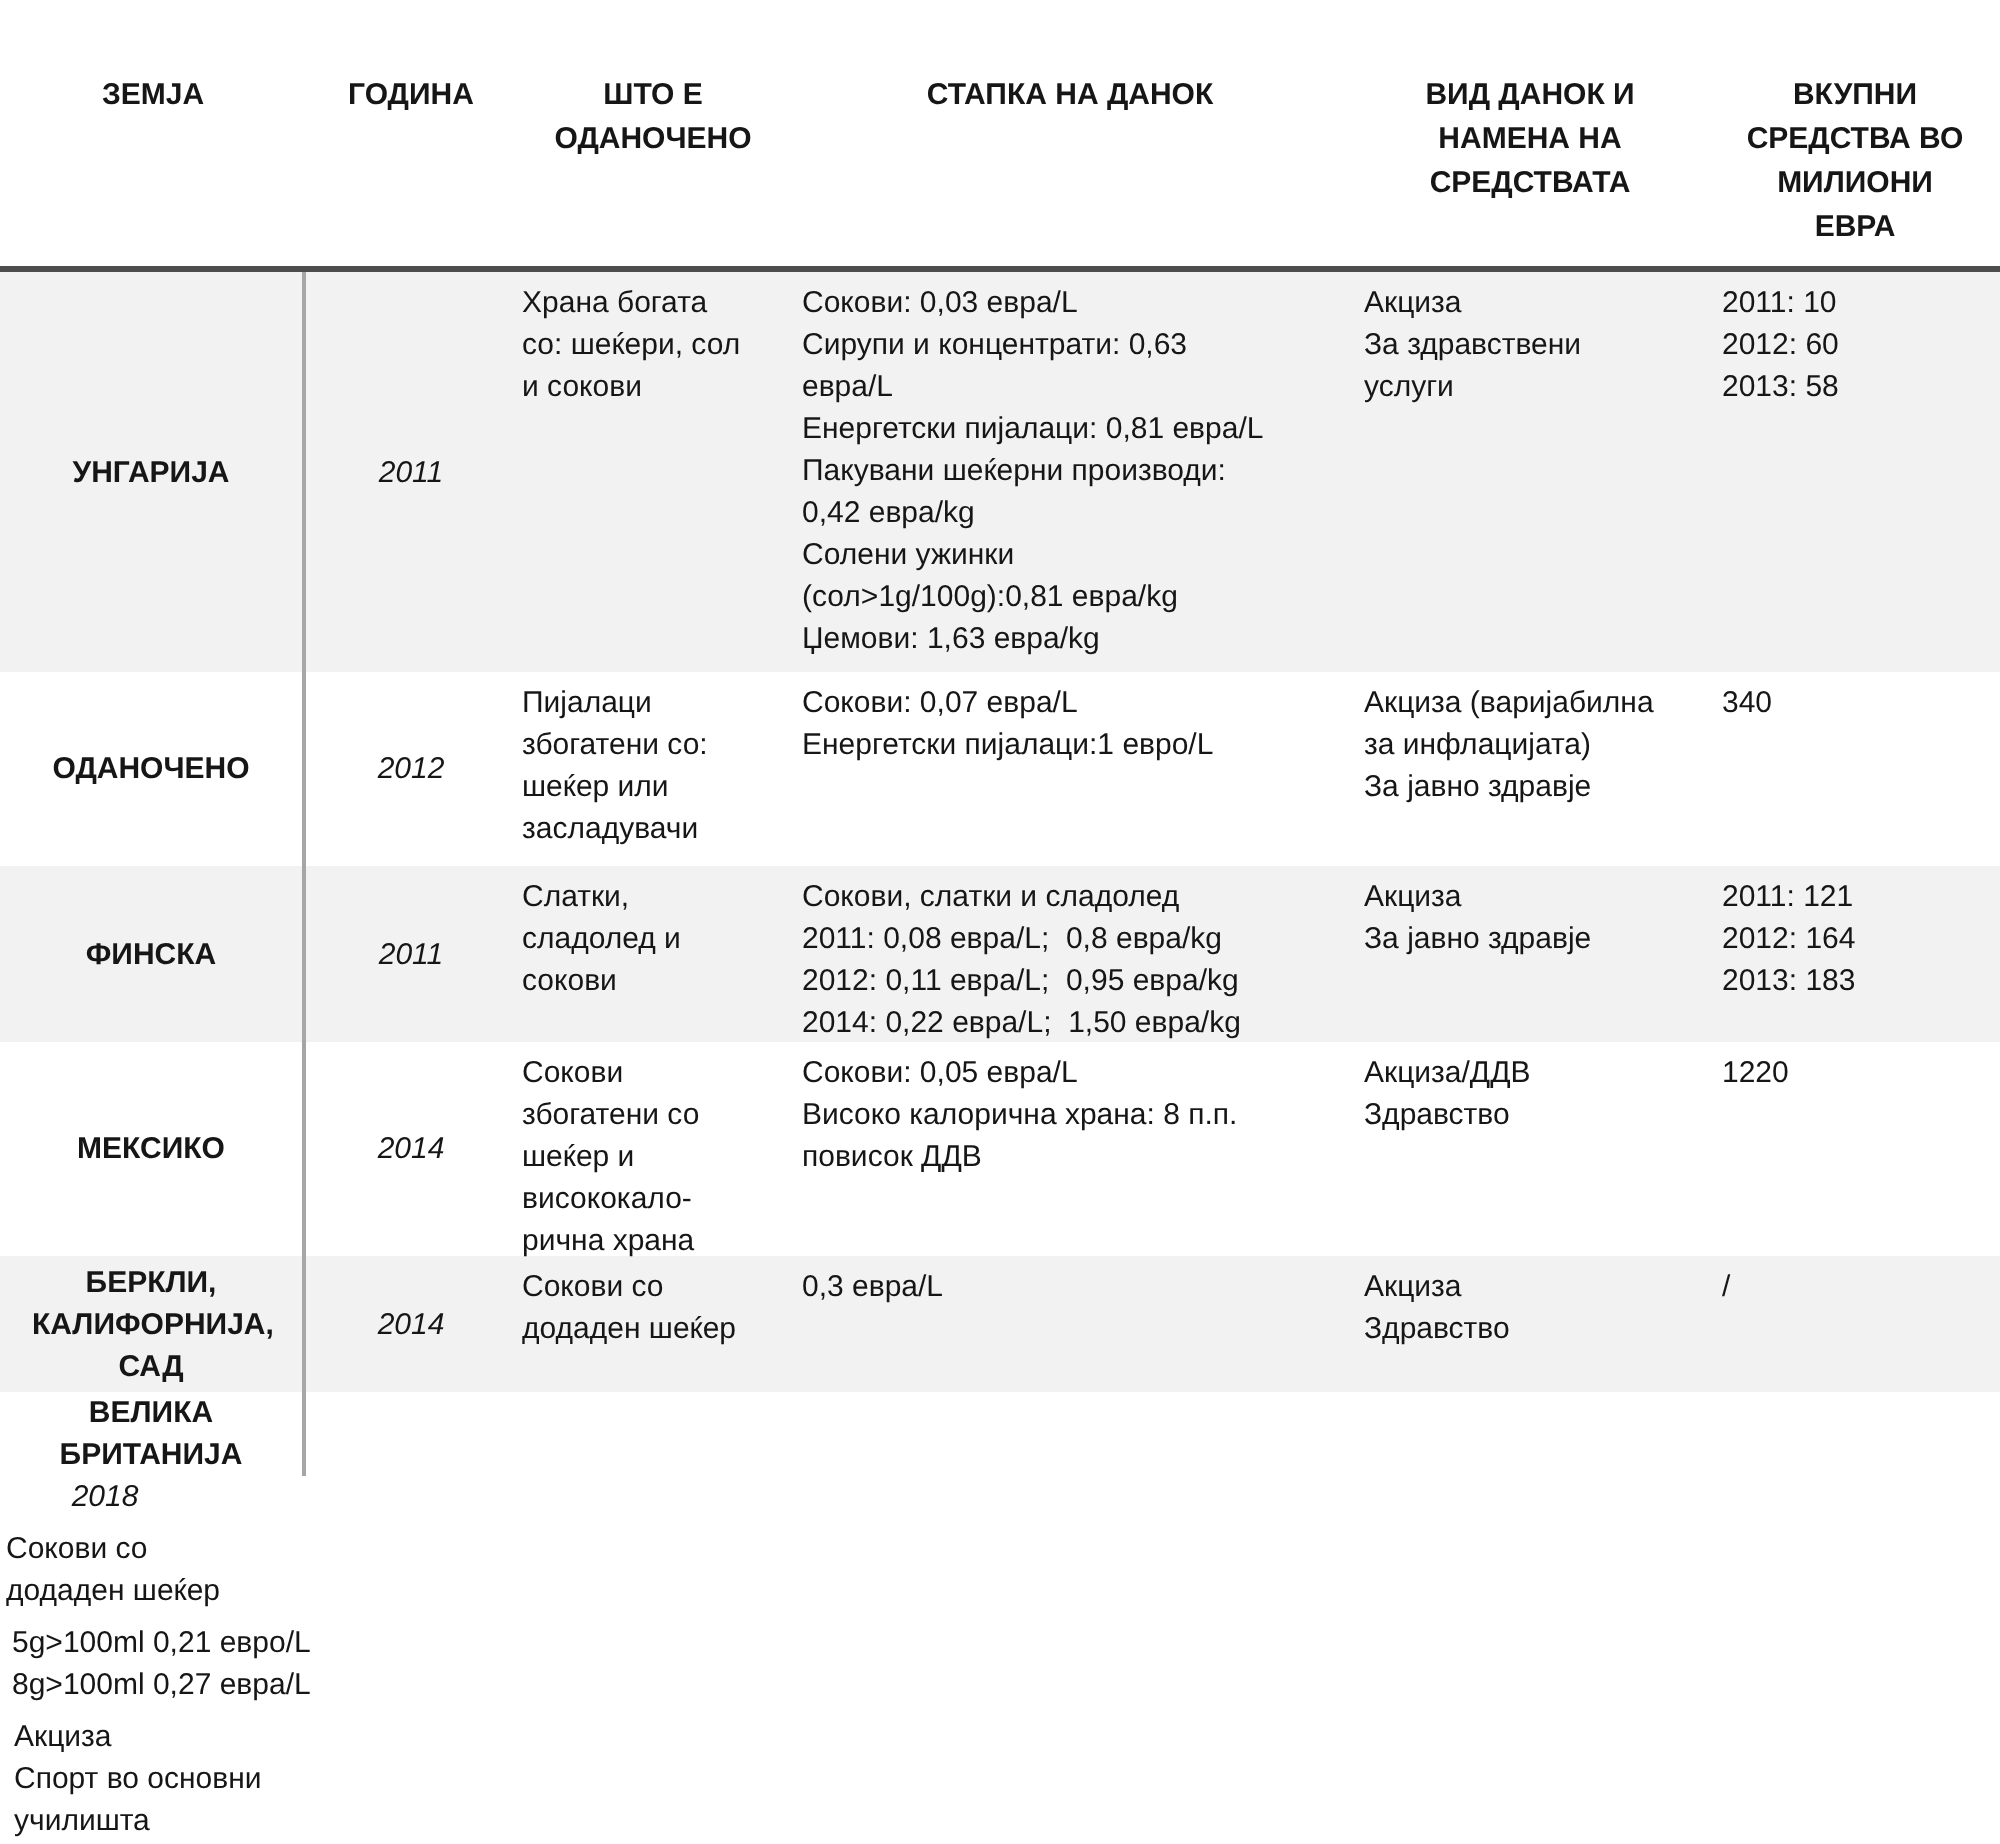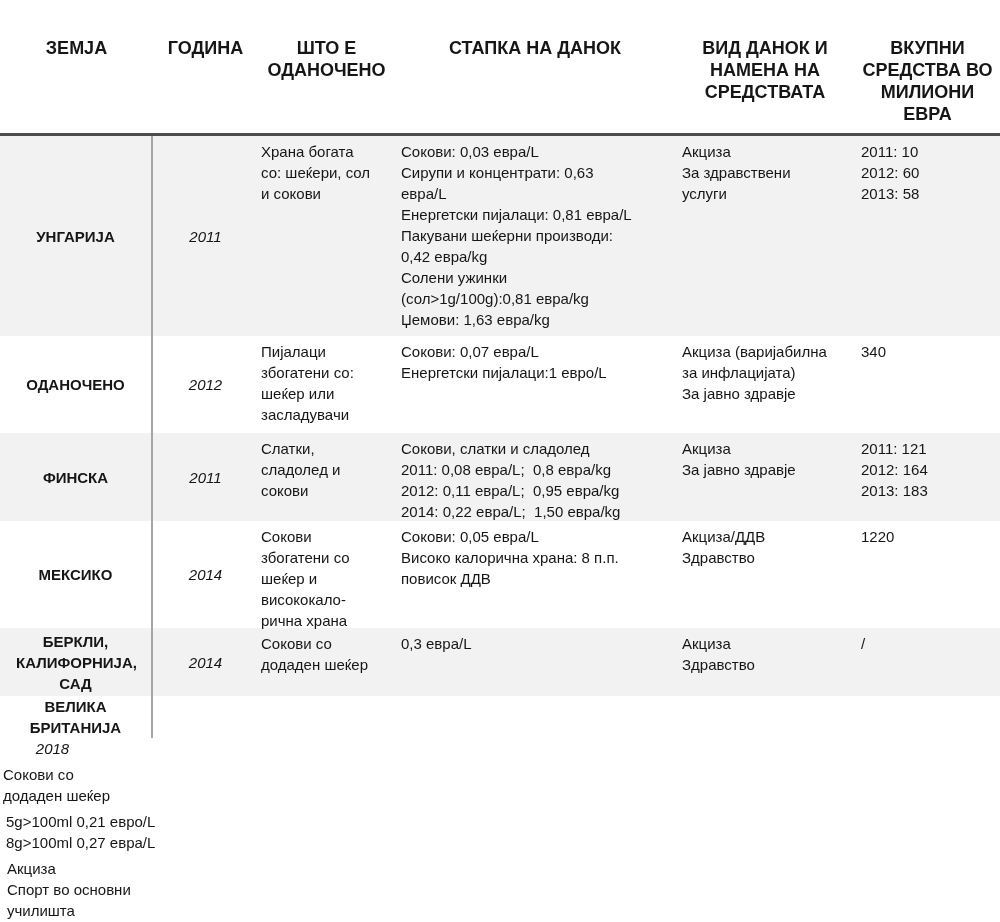--- a/index.html
+++ b/index.html
@@ -19,21 +19,21 @@
   .c1 { width: 105px; }
   .c2 { width: 137px; }
   .c3 { width: 280px; }
   .c4 { width: 180px; }
   .c5 { width: 145px; }
 
   
   .thead { display: flex; padding-top: 37px; padding-bottom: 8px; background: #ffffff; }
   .hcell {
     font-weight: bold;
-    font-size: 18px;
+    font-size: 15px;
     line-height: 22px;
     text-align: center;
     padding: 0 4px;
   }
   .hcell div { min-height: 22px; white-space: pre-wrap; }
 
   
   .tbody { border-top: 3px solid #4d4d4d; }
   .row { display: flex; }
   .row:nth-child(odd) { background: #f2f2f2; }

